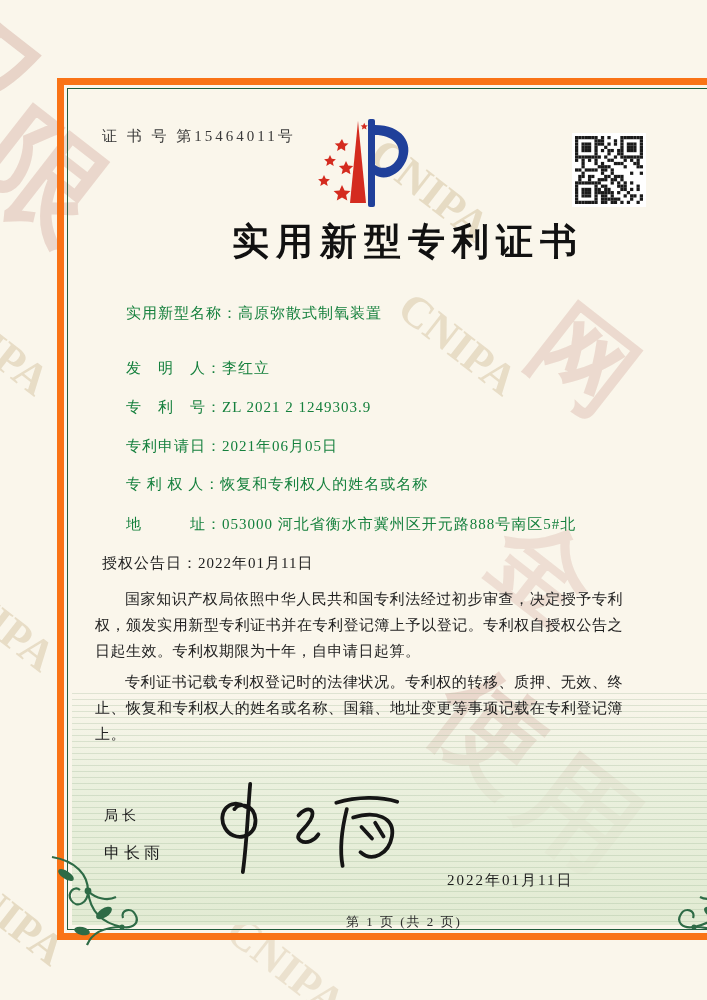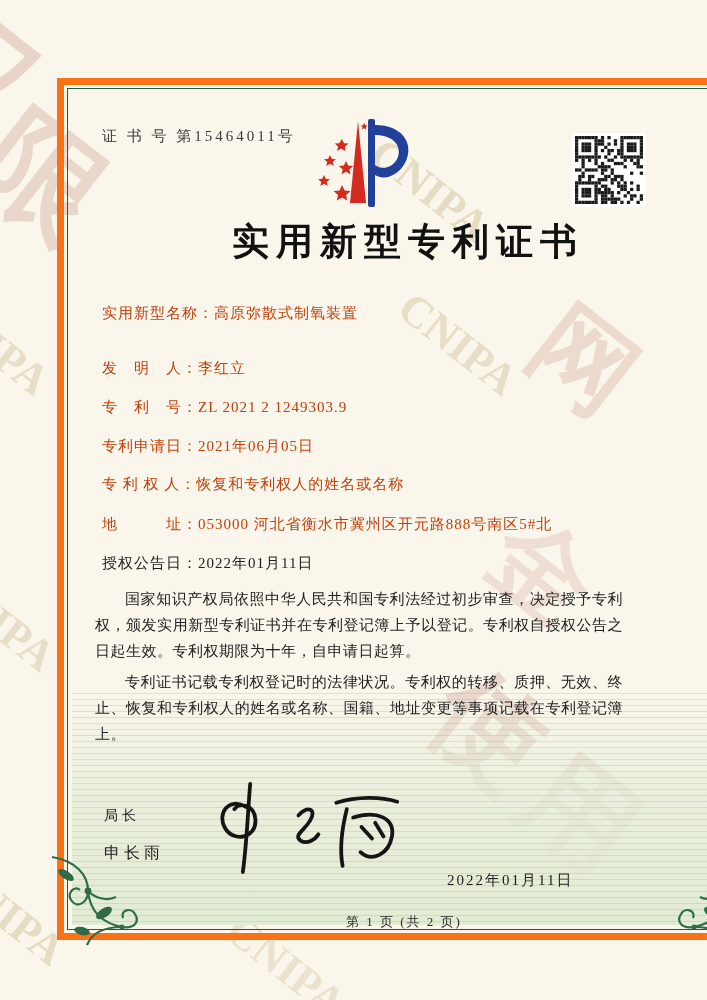--- a/index.html
+++ b/index.html
@@ -31,21 +31,21 @@
   .content{position:absolute; inset:0; z-index:3;}
   .cert-no{position:absolute; left:38px; top:42px; font-size:15px; letter-spacing:3px; color:#3a3a3a;}
   .logo{position:absolute; left:226px; top:28px; width:130px; height:100px;}
   .qr{position:absolute; left:508px; top:48px; width:74px; height:74px; background:#fff; padding:3px; box-sizing:border-box;}
   .qr svg{display:block; width:100%; height:100%;}
   .title{
     position:absolute; left:0; right:0; top:132px; text-align:center;
     font-size:37px; font-weight:bold; letter-spacing:7px; color:#111;
   }
   .field-rows{position:absolute; left:38px; top:0; right:30px;}
-  .frow{position:absolute; font-size:15px; white-space:nowrap; color:#c2410c; letter-spacing:1px;}
+  .frow{position:absolute; font-size:15px; white-space:nowrap; color:#15803d; letter-spacing:1px;margin-left:24px;}
   .frow .lab{display:inline-block;}
   .grant-row{position:absolute; left:38px; top:469px; right:20px; font-size:15px; letter-spacing:1px; white-space:nowrap;}
   .grant-no{position:absolute; left:290px; top:0;}
   .paras{position:absolute; left:31px; top:502px; width:528px; font-size:15px; line-height:1.72; text-align:justify; color:#222; letter-spacing:0.5px;}
   .paras p{margin:0 0 6px 0; text-indent:2em;}
   .signer-title{position:absolute; left:40px; top:722px; font-size:14px; letter-spacing:4px;}
   .signer-name{position:absolute; left:40px; top:758px; font-size:16px; letter-spacing:4px;}
   .sig-svg{position:absolute; left:140px; top:688px; width:210px; height:110px;}
   .issue-date{position:absolute; left:383px; top:786px; font-size:15px; letter-spacing:2px;}
   .pagination{position:absolute; left:0; right:8px; top:828px; text-align:center; font-size:13px; letter-spacing:2px; color:#2c2c2c;}

